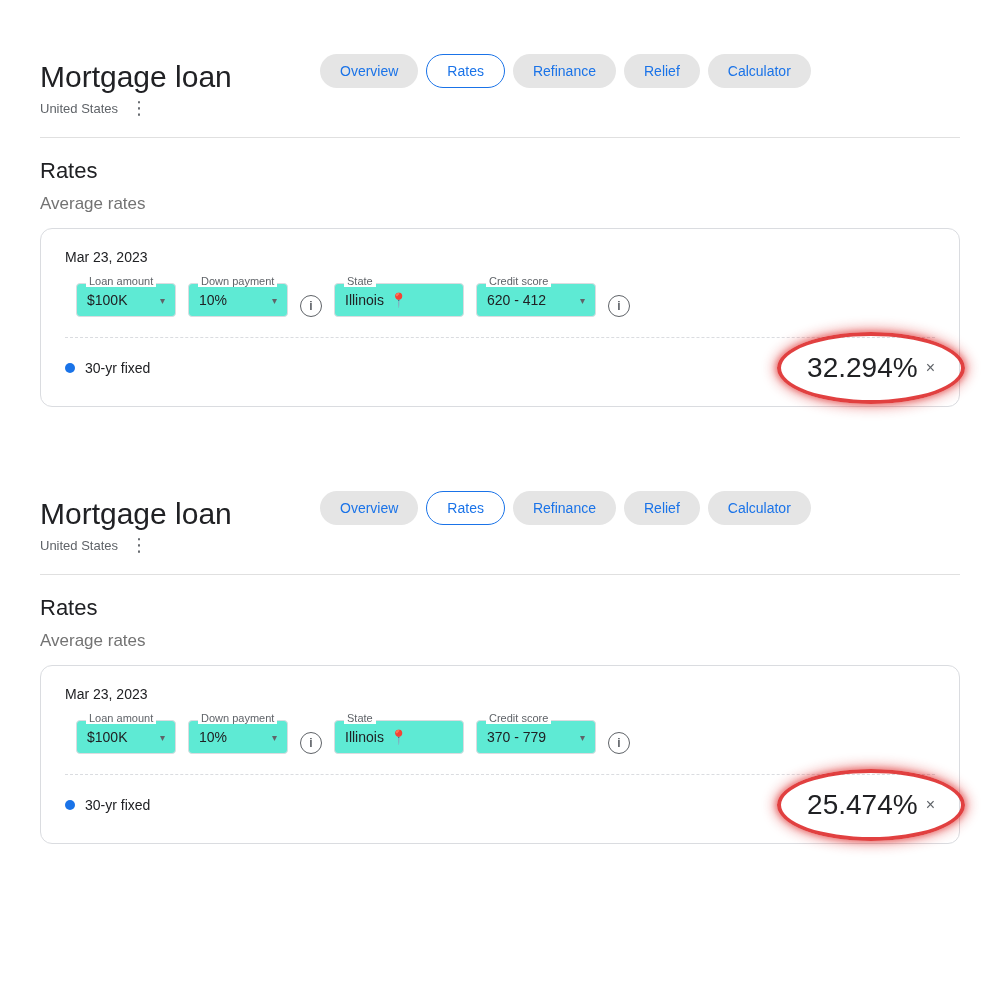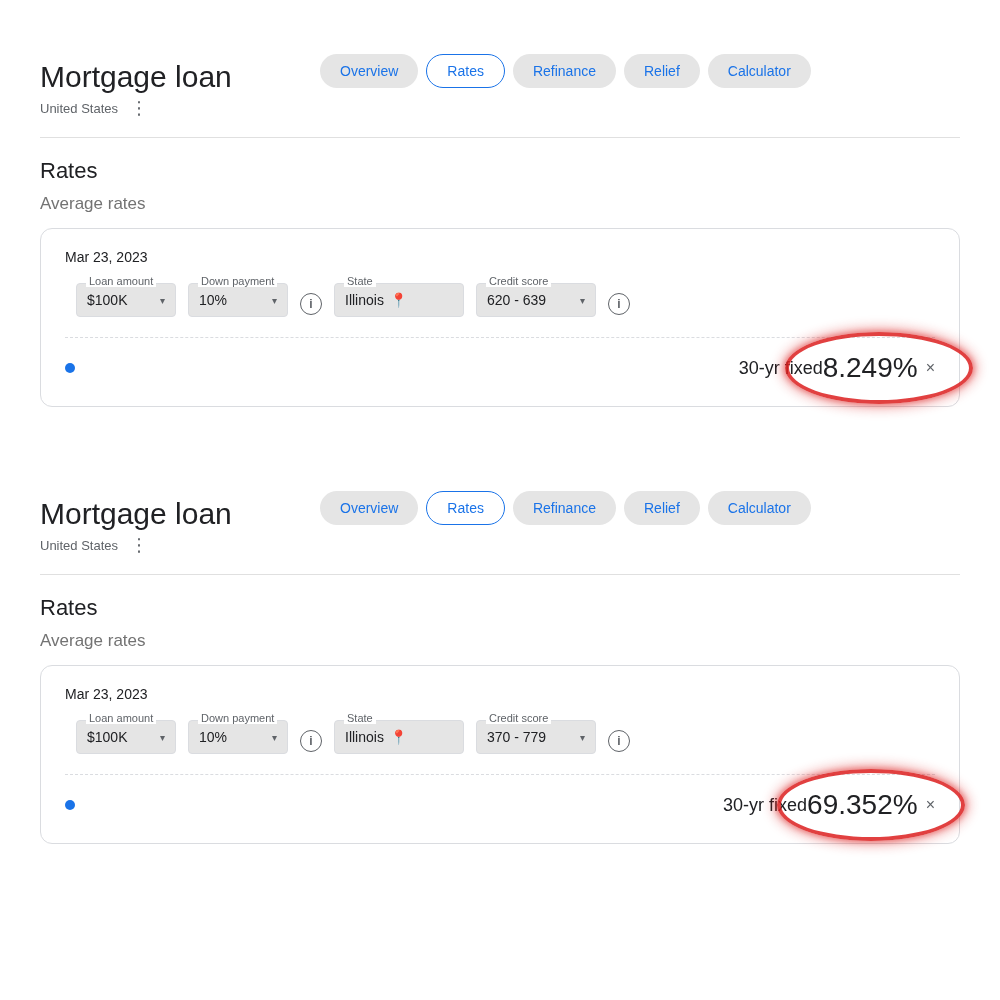--- a/index.html
+++ b/index.html
@@ -107,21 +107,21 @@
     .card-date {
       font-size: 14px;
       font-weight: 500;
       color: #202124;
       margin-bottom: 18px;
     }
 
     
     .filters-row {
       display: flex;
-      align-items: flex-start;
+      align-items: flex-end;
       gap: 12px;
       flex-wrap: wrap;
       padding-left: 11px;
     }
 
     .filter-group {
       display: flex;
       flex-direction: column;
       position: relative;
     }
@@ -139,21 +139,21 @@
 
     .filter-select {
       display: flex;
       align-items: center;
       border: 1px solid #dadce0;
       border-radius: 4px;
       padding: 8px 10px 8px 10px;
       gap: 6px;
       cursor: pointer;
       min-width: 100px;
-      background: #e5e5e5;
+      background: #5eead4;
       font-size: 14px;
       color: #202124;
     }
 
     .filter-select .chevron {
       font-size: 10px;
       color: #5f6368;
       margin-left: auto;
     }
 
@@ -198,24 +198,23 @@
     .rate-dot {
       width: 10px;
       height: 10px;
       border-radius: 50%;
       background: #1a73e8;
       margin-right: 10px;
       flex-shrink: 0;
     }
 
     .rate-label {
-      font-size: 18px;
+      font-size: 14px;
       color: #202124;
       flex: 1;
-      text-align: right;
     }
 
     .rate-value {
       font-size: 28px;
       font-weight: 400;
       color: #202124;
     }
 
     .close-x {
       font-size: 16px;
@@ -305,33 +304,33 @@
         <span class="filter-label">State</span>
         <div class="filter-select state-select">
           <span>Illinois</span>
           <span class="pin-icon">📍</span>
         </div>
       </div>
 
       <div class="filter-group">
         <span class="filter-label">Credit score</span>
         <div class="filter-select credit-select">
-          <span>620 - 639</span>
+          <span>620 - 412</span>
           <span class="chevron">▾</span>
         </div>
       </div>
 
       <div class="info-icon">i</div>
     </div>
 
     <div class="rate-row">
       <div class="rate-dot"></div>
       <span class="rate-label">30-yr fixed</span>
       <div class="rate-highlight">
-        <span class="rate-value">8.249%</span>
+        <span class="rate-value">32.294%</span>
         <span class="close-x">×</span>
       </div>
     </div>
   </div>
 </div>
 
 <div class="header">
   <div class="title-block">
     <h1>Mortgage loan</h1>
     <div class="subtitle-row">
@@ -393,18 +392,18 @@
         </div>
       </div>
 
       <div class="info-icon">i</div>
     </div>
 
     <div class="rate-row">
       <div class="rate-dot"></div>
       <span class="rate-label">30-yr fixed</span>
       <div class="rate-highlight">
-        <span class="rate-value">69.352%</span>
+        <span class="rate-value">25.474%</span>
         <span class="close-x">×</span>
       </div>
     </div>
   </div>
 </div>
 
 </body></html>

